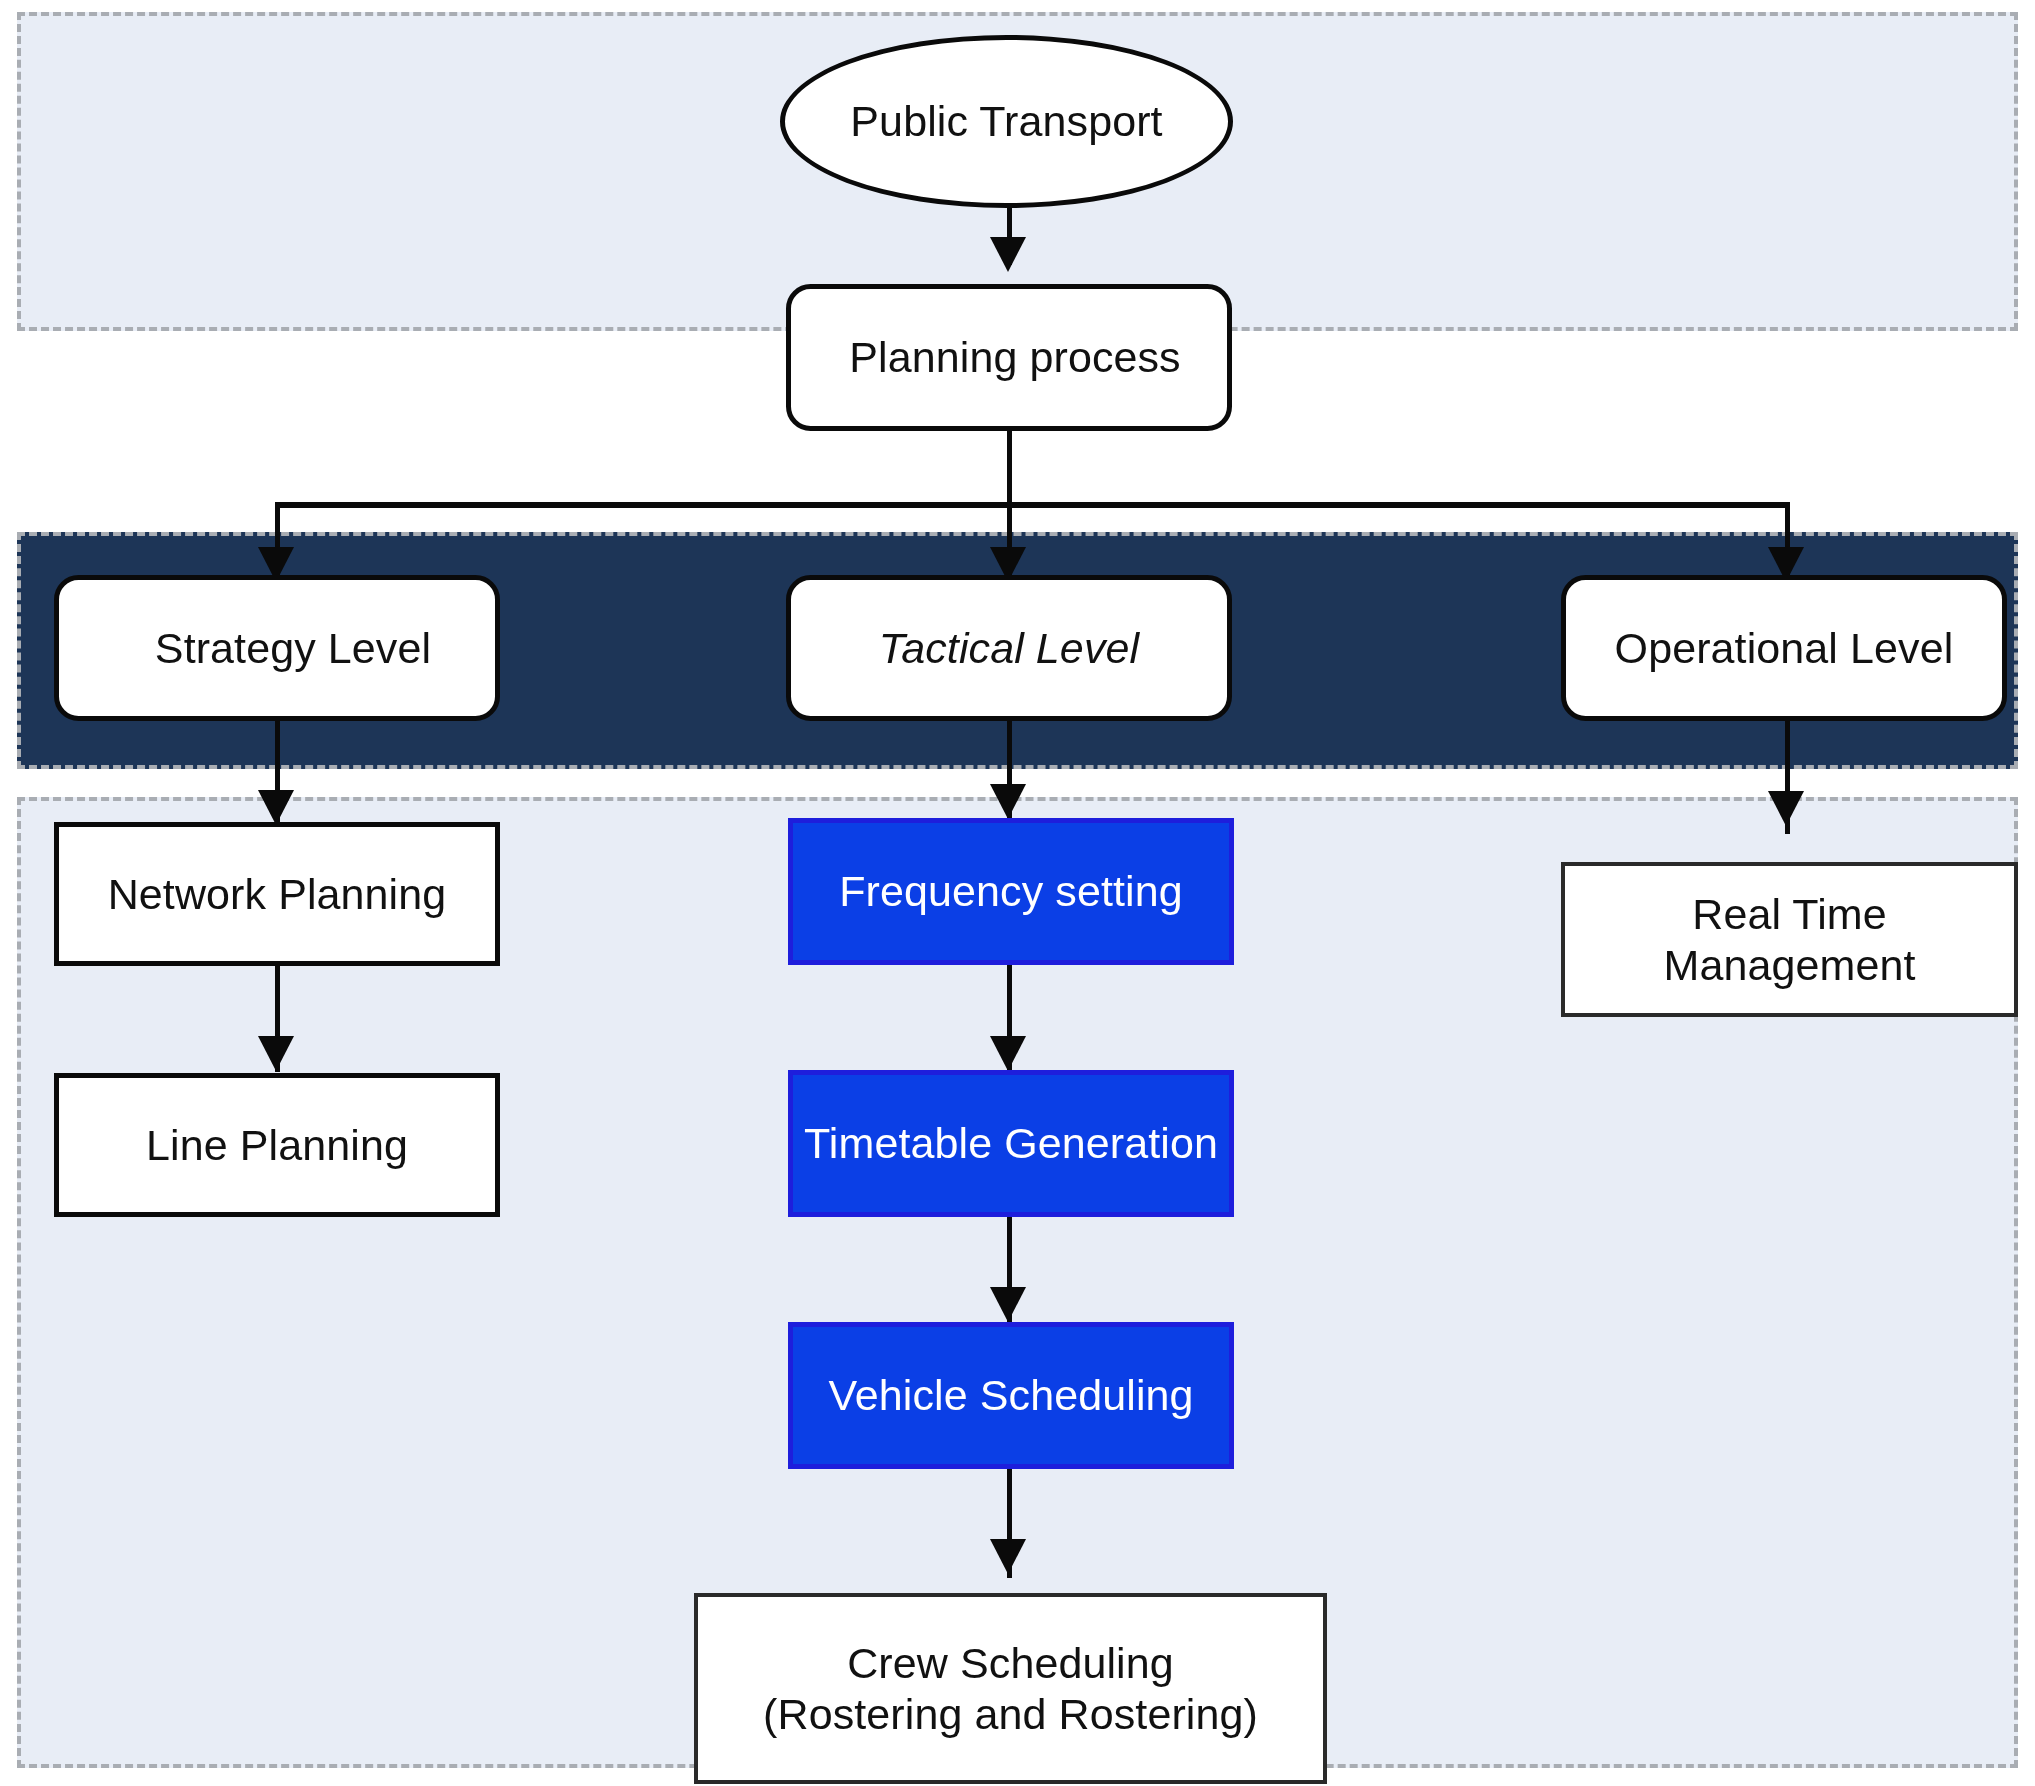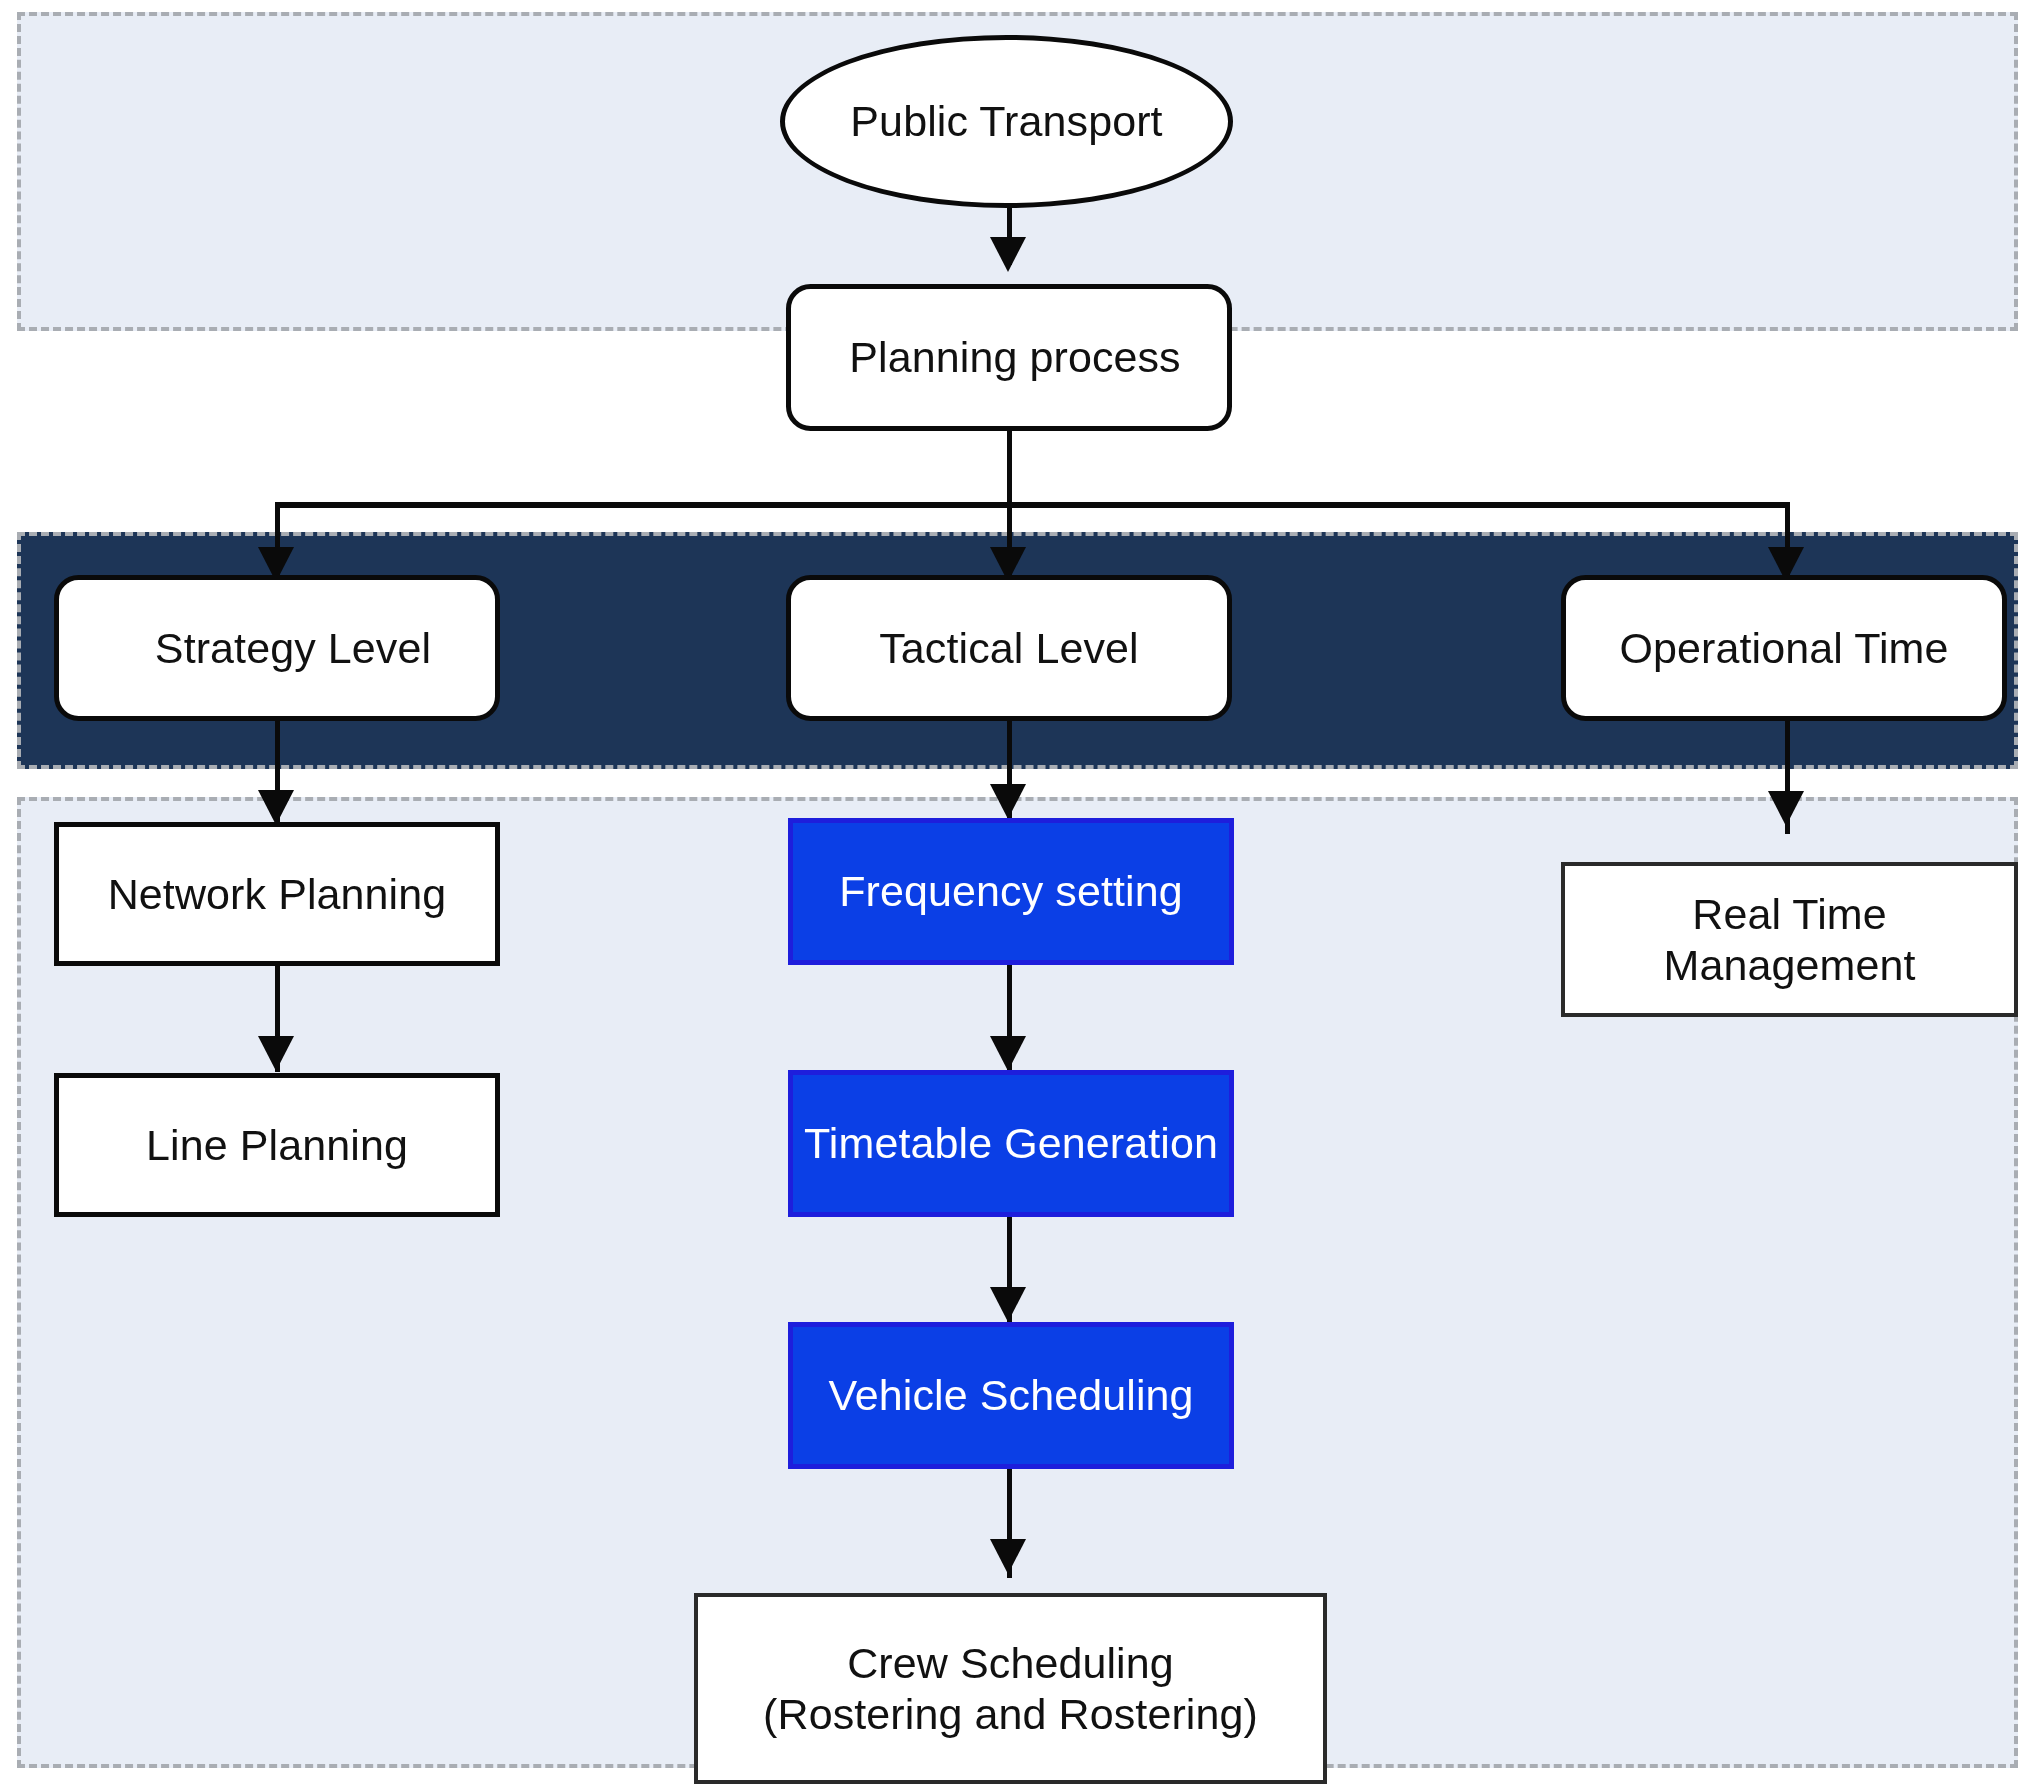--- a/index.html
+++ b/index.html
@@ -131,23 +131,23 @@
 
   <div class="vline" style="left:1785px; top:719px; height:115px;"></div>
   <div class="arrowhead" style="left:1768px; top:791px;"></div>
 
   <div class="node ellipse" style="left:780px; top:35px; width:453px; height:173px;">Public Transport</div>
 
   <div class="node rounded" style="left:786px; top:284px; width:446px; height:147px;padding-left:12px;">Planning process</div>
 
   <div class="node rounded" style="left:54px; top:575px; width:446px; height:146px;padding-left:32px;">Strategy Level</div>
 
-  <div class="node rounded" style="left:786px; top:575px; width:446px; height:146px;">Tactical Level</div>
+  <div class="node rounded" style="left:786px; top:575px; width:446px; height:146px;font-style:italic;">Tactical Level</div>
 
-  <div class="node rounded" style="left:1561px; top:575px; width:446px; height:146px;">Operational Time</div>
+  <div class="node rounded" style="left:1561px; top:575px; width:446px; height:146px;">Operational Level</div>
 
   <div class="node" style="left:54px; top:822px; width:446px; height:144px;">Network Planning</div>
 
   <div class="node" style="left:54px; top:1073px; width:446px; height:144px;">Line Planning</div>
 
   <div class="node blue" style="left:788px; top:818px; width:446px; height:147px;">Frequency setting</div>
 
   <div class="node blue" style="left:788px; top:1070px; width:446px; height:147px;">Timetable Generation</div>
 
   <div class="node blue" style="left:788px; top:1322px; width:446px; height:147px;">Vehicle Scheduling</div>

